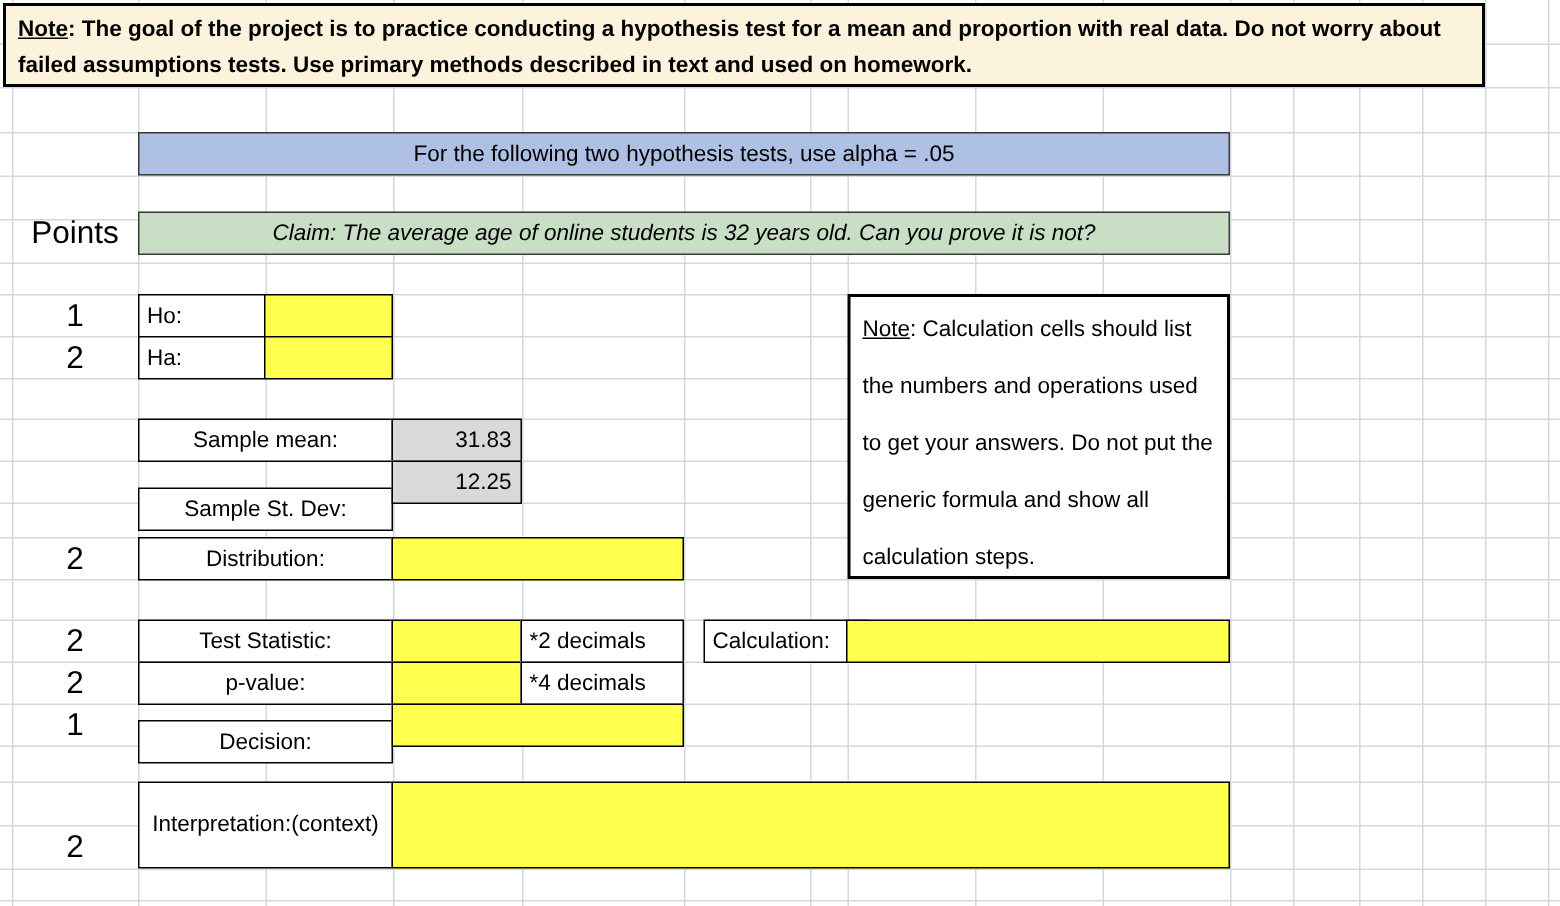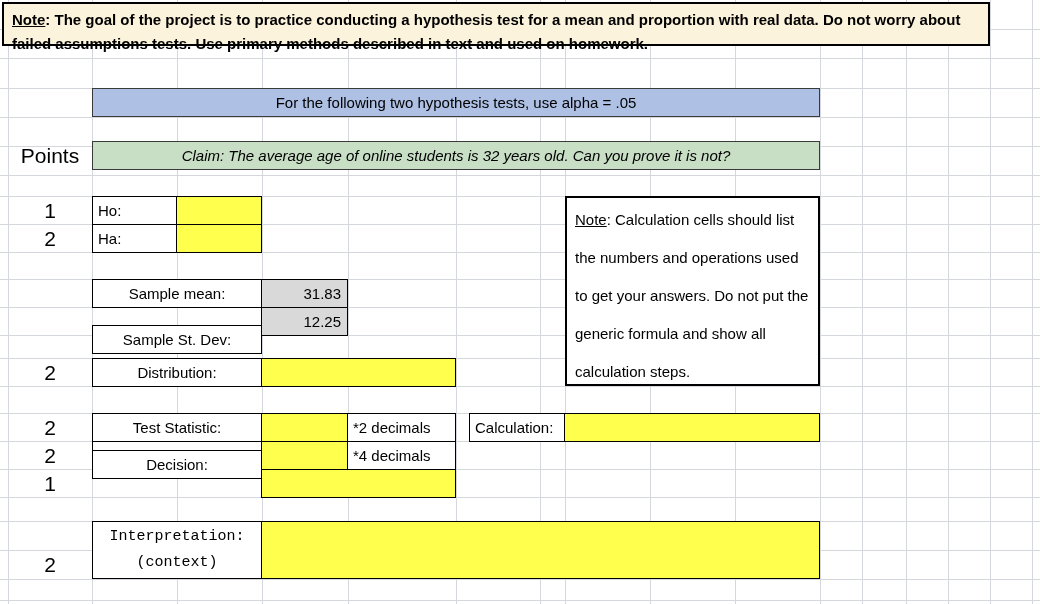--- a/index.html
+++ b/index.html
@@ -17,21 +17,21 @@
   .plain { position: absolute; display: flex; align-items: center; justify-content: center;
            font-size: 21px; z-index: 1; }
   .banner { position: absolute; border: 1px solid #3a3a3a; display: flex; align-items: center;
             justify-content: center; font-size: 15px; z-index: 2; }
   .alpha-bg { background: #AEC0E4; }
   .claim-bg { background: #C8DFC6; font-style: italic; }
   .notebox { position: absolute; border: 2px solid #000; background: #fff; z-index: 3; font-size: 15px; }
   .top-note { background: #FCF3DC; font-weight: 700; padding: 4px 8px; line-height: 24px; }
   .side-note { padding: 3px 8px; line-height: 38px; }
   .u { text-decoration: underline; }
-  .col2 { flex-direction: column; line-height: 26px; font-family: Liberation Mono, monospace; }
+  .col2 { flex-direction: row; line-height: 26px; }
 </style>
 </head>
 <body>
 
 <div class="sheet">
 
   <div id="gridlines">
       <div class="hline" style="top: 29px;"></div>
       <div class="hline" style="top: 58px;"></div>
       <div class="hline" style="top: 88px;"></div>
@@ -65,21 +65,21 @@
       <div class="vline" style="left: 650px;"></div>
       <div class="vline" style="left: 735px;"></div>
       <div class="vline" style="left: 820px;"></div>
       <div class="vline" style="left: 862px;"></div>
       <div class="vline" style="left: 906px;"></div>
       <div class="vline" style="left: 948px;"></div>
       <div class="vline" style="left: 990px;"></div>
       <div class="vline" style="left: 1032px;"></div>
     </div>
 
-  <div class="notebox top-note" style="left:2px; top:2px; width:988px; height:44px;"><span class="u">Note</span><span>: The goal of the project is to practice conducting a hypothesis test for a mean and proportion with real data. Do not worry about failed assumptions tests. Use primary methods described in text and used on homework.</span></div>
+  <div class="notebox top-note" style="left:2px; top:2px; width:988px; height:56px;"><span class="u">Note</span><span>: The goal of the project is to practice conducting a hypothesis test for a mean and proportion with real data. Do not worry about failed assumptions tests. Use primary methods described in text and used on homework.</span></div>
 
   <div class="banner alpha-bg" style="left:92px; top:88px; width:728px; height:29px;">For the following two hypothesis tests, use alpha = .05</div>
 
   <div class="plain" style="left:8px; top:141px; width:84px; height:29px;">Points</div>
   <div class="banner claim-bg" style="left:92px; top:141px; width:728px; height:29px;">Claim: The average age of online students is 32 years old. Can you prove it is not?</div>
 
   <div class="plain" style="left:8px; top:196px; width:84px; height:29px;">1</div>
   <div class="cell leftpad" style="left:92px; top:196px; width:85px; height:29px;">Ho:</div>
   <div class="cell yellow" style="left:176px; top:196px; width:86px; height:29px;"></div>
 
@@ -105,21 +105,21 @@
   <div class="cell leftpad" style="left:347px; top:413px; width:109px; height:29px;">*2 decimals</div>
   <div class="cell leftpad" style="left:469px; top:413px; width:110px; height:29px;">Calculation:</div>
   <div class="cell yellow" style="left:564px; top:413px; width:256px; height:29px;"></div>
 
   <div class="plain" style="left:8px; top:441px; width:84px; height:29px;">2</div>
   <div class="cell center" style="left:92px; top:441px; width:170px; height:29px;">p-value:</div>
   <div class="cell yellow" style="left:261px; top:441px; width:87px; height:29px;"></div>
   <div class="cell leftpad" style="left:347px; top:441px; width:109px; height:29px;">*4 decimals</div>
 
   <div class="plain" style="left:8px; top:469px; width:84px; height:29px;">1</div>
-  <div class="cell center" style="left:92px; top:450px; width:170px; height:29px;">Decision:</div>
+  <div class="cell center" style="left:92px; top:480px; width:170px; height:29px;">Decision:</div>
   <div class="cell yellow" style="left:261px; top:469px; width:195px; height:29px;"></div>
 
   <div class="plain" style="left:8px; top:550px; width:84px; height:29px;">2</div>
   <div class="cell center col2" style="left:92px; top:521px; width:170px; height:58px;">
     <span>Interpretation:</span>
     <span>(context)</span>
   </div>
   <div class="cell yellow" style="left:261px; top:521px; width:559px; height:58px;"></div>
 
 </div>

